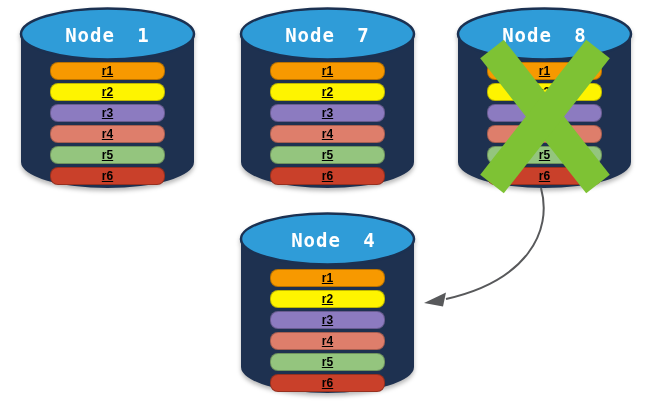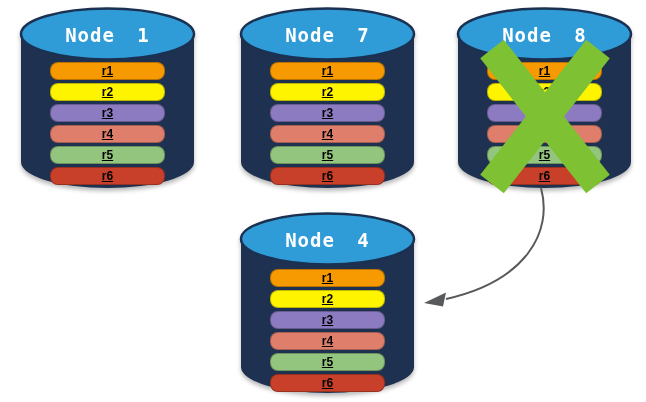--- a/index.html
+++ b/index.html
@@ -4,21 +4,21 @@
 <style>
   html,body{margin:0;padding:0;background:#ffffff;}
   .canvas{
     position:relative;width:646px;height:402px;background:#ffffff;
     font-family:"Liberation Sans",sans-serif;overflow:hidden;
   }
   .node{position:absolute;width:177px;height:183px;}
   .node-1{left:19px;top:7px;}
   .node-2{left:239px;top:7px;}
   .node-3{left:456px;top:7px;}
-  .node-4{left:239px;top:212px;}
+  .node-4{left:239px;top:212px;padding-left:12px;}
   .cyl{position:absolute;inset:0;filter:drop-shadow(0 3px 2px rgba(0,0,0,.28));}
   .cyl-body{fill:var(--cyl-body);}
   .cyl-top{fill:var(--cyl-top);stroke:var(--cyl-edge);stroke-width:2.5;}
   .node-title{
     position:absolute;left:0;right:0;top:13px;height:30px;line-height:30px;
     text-align:center;color:#ffffff;font-weight:bold;font-size:19px;
     font-family:"DejaVu Sans Mono","Liberation Mono",monospace;
     letter-spacing:1px;word-spacing:10px;
   }
   .rows{position:absolute;left:31px;top:55px;width:115px;}

